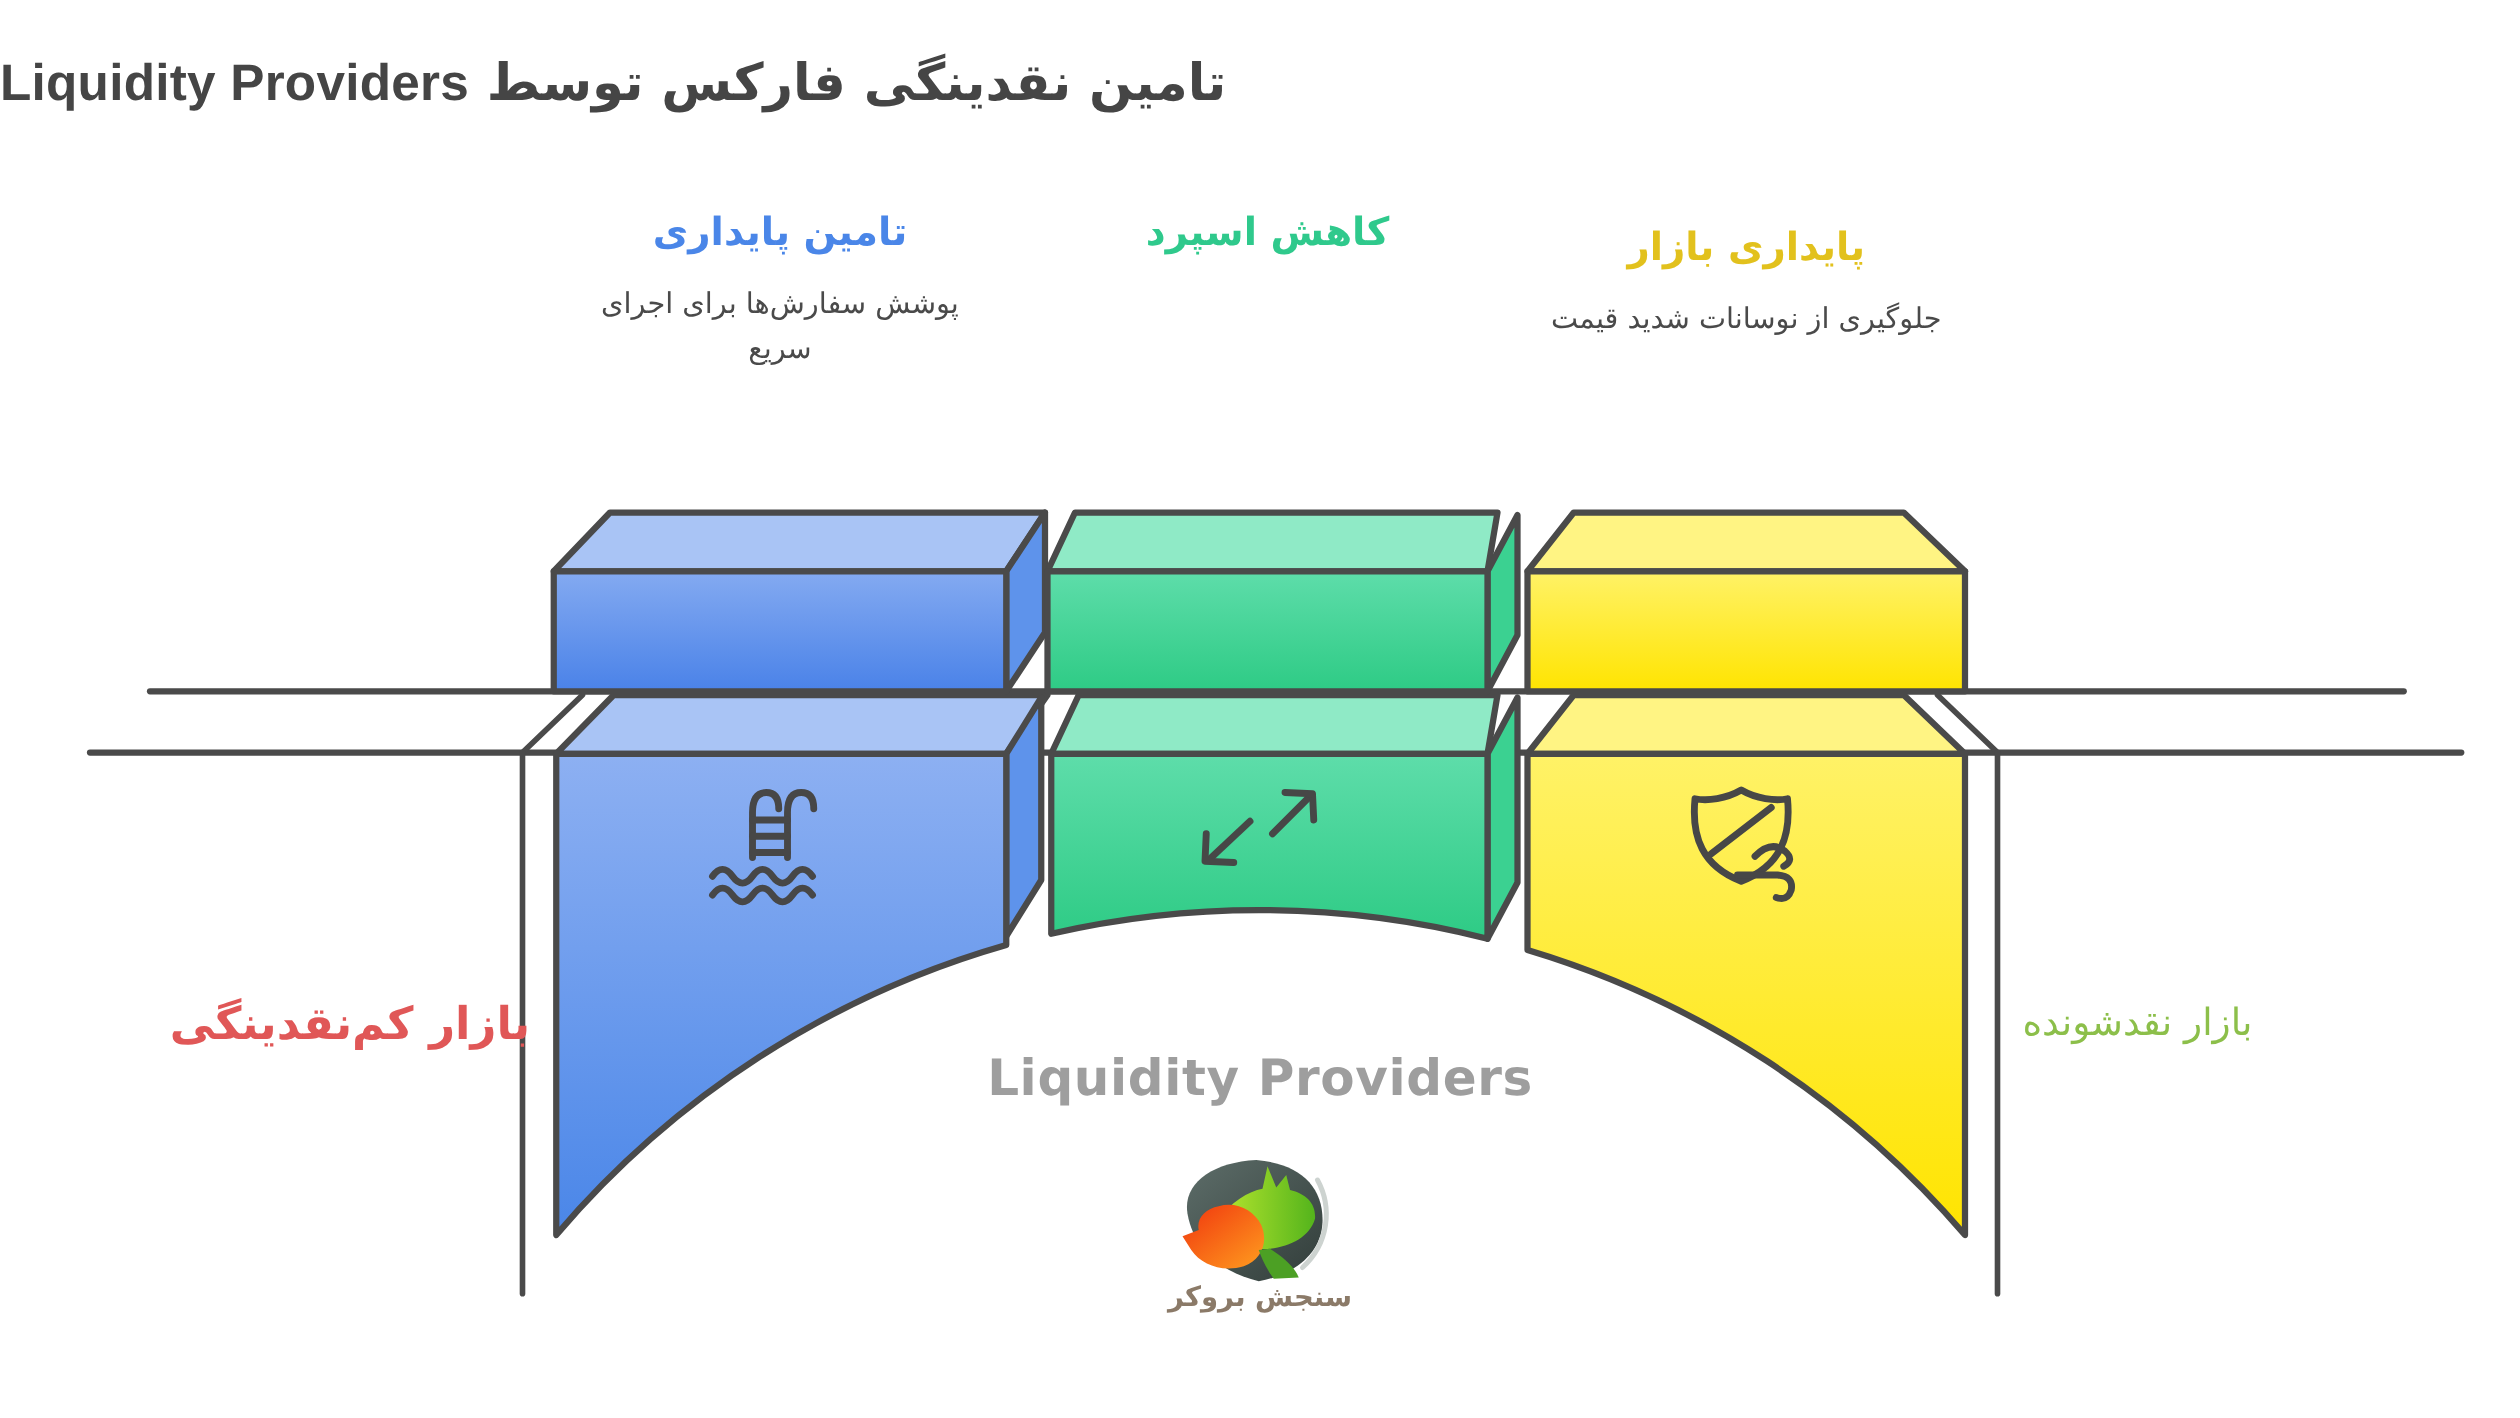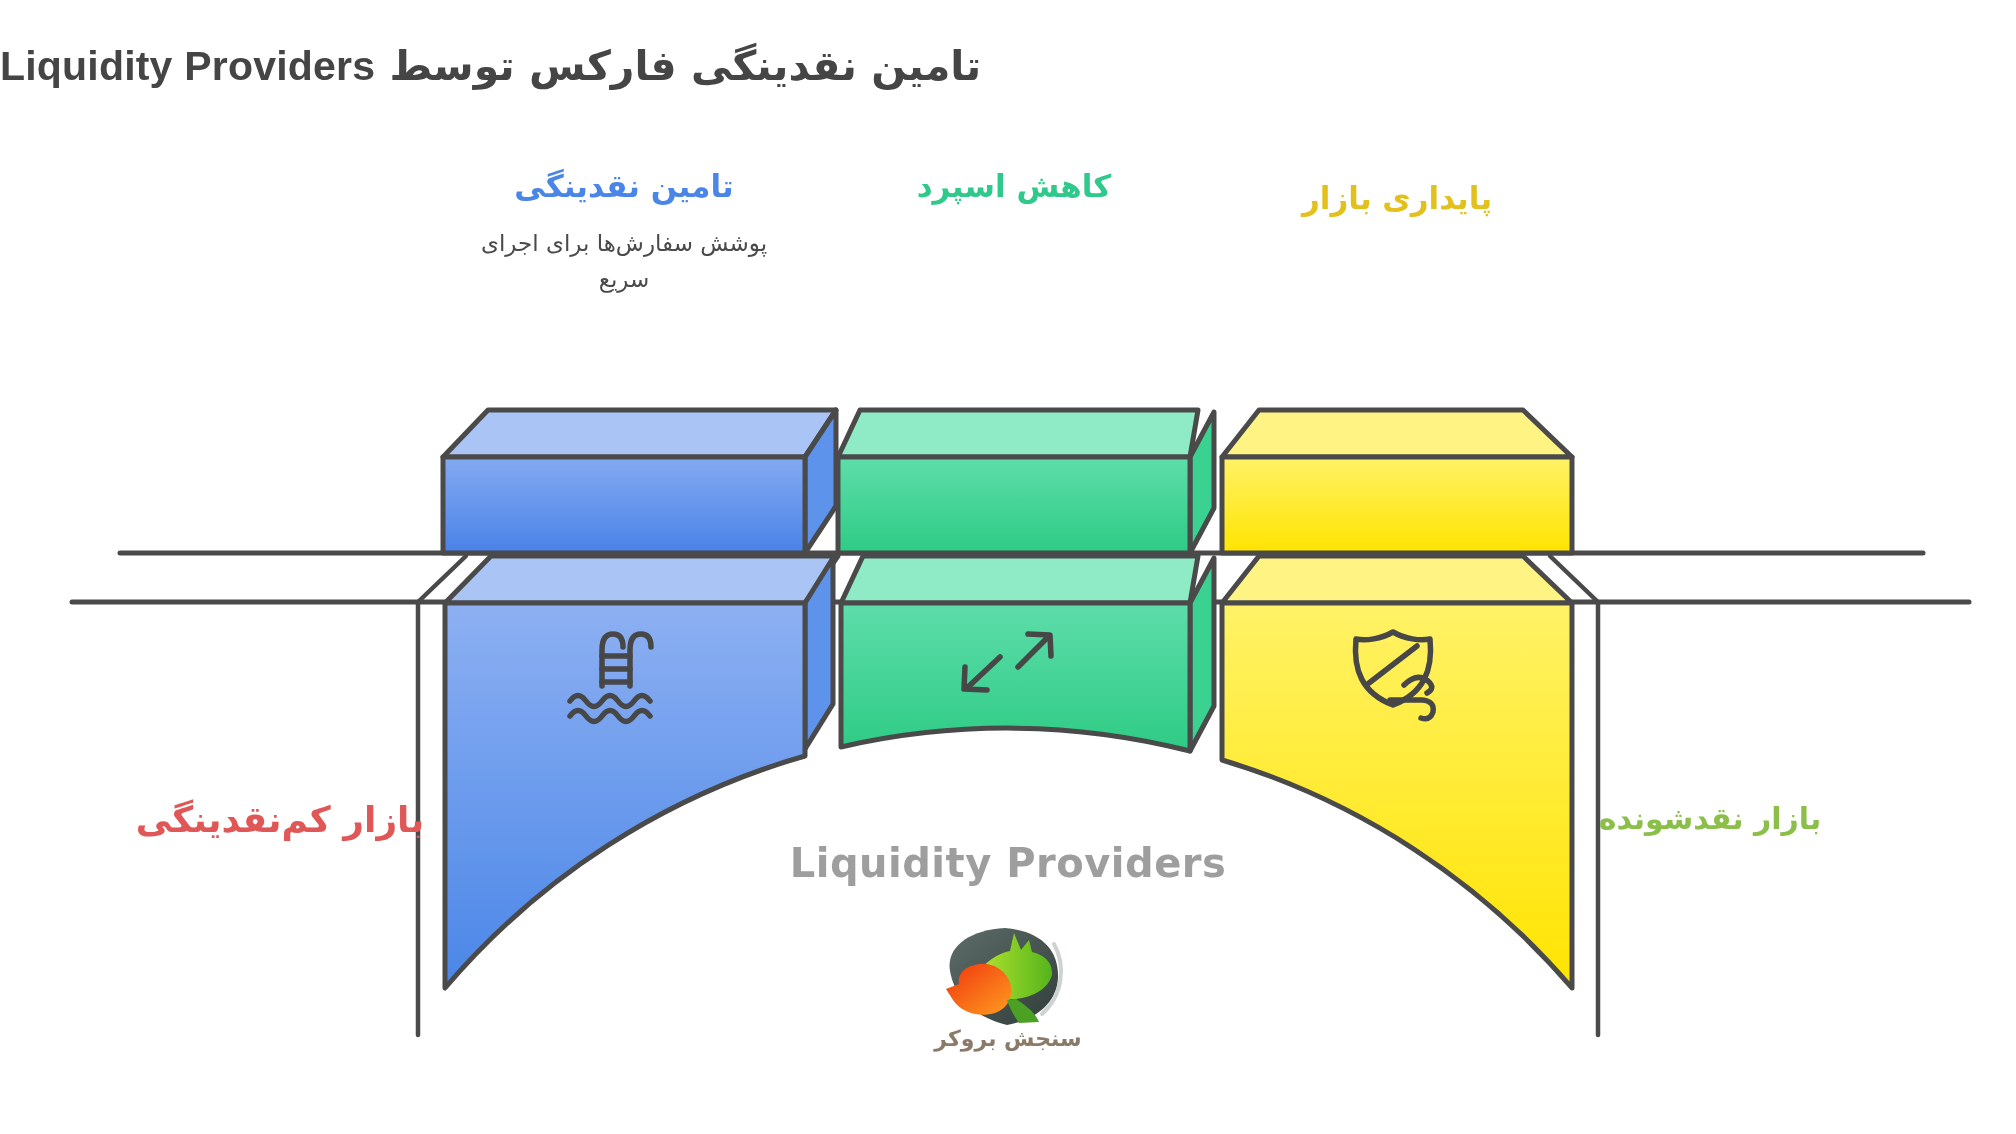--- a/index.html
+++ b/index.html
@@ -21,21 +21,21 @@
   .col .desc{margin-top:22px;font-size:23px;color:#4a4a4a;line-height:1.55;}
   #col-liquidity{left:459px;top:168px;}
   #col-liquidity .heading{color:#4a86e8;}
   #col-spread{left:849px;top:168px;}
   #col-spread .heading{color:#2fc98c;}
   #col-stability{left:1232px;top:180px;}
   #col-stability .heading{color:#e2c11d;}
   #left-label{left:120px;top:799px;width:320px;text-align:center;direction:rtl;
     font-size:36px;font-weight:bold;color:#e05757;}
   #right-label{left:1550px;top:801px;width:320px;text-align:center;direction:rtl;
-    font-size:30px;font-weight:bold;color:#8cbf4a;}
+    font-size:30px;font-weight:normal;color:#8cbf4a;}
   #center-label{left:708px;top:840px;width:600px;text-align:center;
     font-size:40px;font-weight:bold;color:#9e9e9e;letter-spacing:.5px;}
   #logo-wordmark{left:883px;top:1026px;width:250px;text-align:center;direction:rtl;
     font-size:22px;font-weight:bold;color:#8b7a68;}
 </style>
 </head>
 <body>
 
 <svg id="art" width="2016" height="1134" viewBox="0 0 2016 1134">
   <defs>
@@ -151,30 +151,31 @@
   </g>
 </svg>
 
 <div class="txt" id="title">
   <span class="fa">تامین نقدینگی فارکس توسط</span>
   <span> </span>
   <span class="en">Liquidity Providers</span>
 </div>
 
 <div class="txt col" id="col-liquidity">
-  <div class="heading">تامین نقدینگی</div>
+  <div class="heading">تامین پایداری</div>
   <div class="desc">پوشش سفارش‌ها برای اجرای سریع</div>
 </div>
 
 <div class="txt col" id="col-spread">
   <div class="heading">کاهش اسپرد</div>
 </div>
 
 <div class="txt col" id="col-stability">
   <div class="heading">پایداری بازار</div>
+  <div class="desc">جلوگیری از نوسانات شدید قیمت</div>
 </div>
 
 <div class="txt" id="left-label">بازار کم‌نقدینگی</div>
 
 <div class="txt" id="right-label">بازار نقدشونده</div>
 
 <div class="txt" id="center-label">Liquidity Providers</div>
 
 <div class="txt" id="logo-wordmark">سنجش بروکر</div>
 

